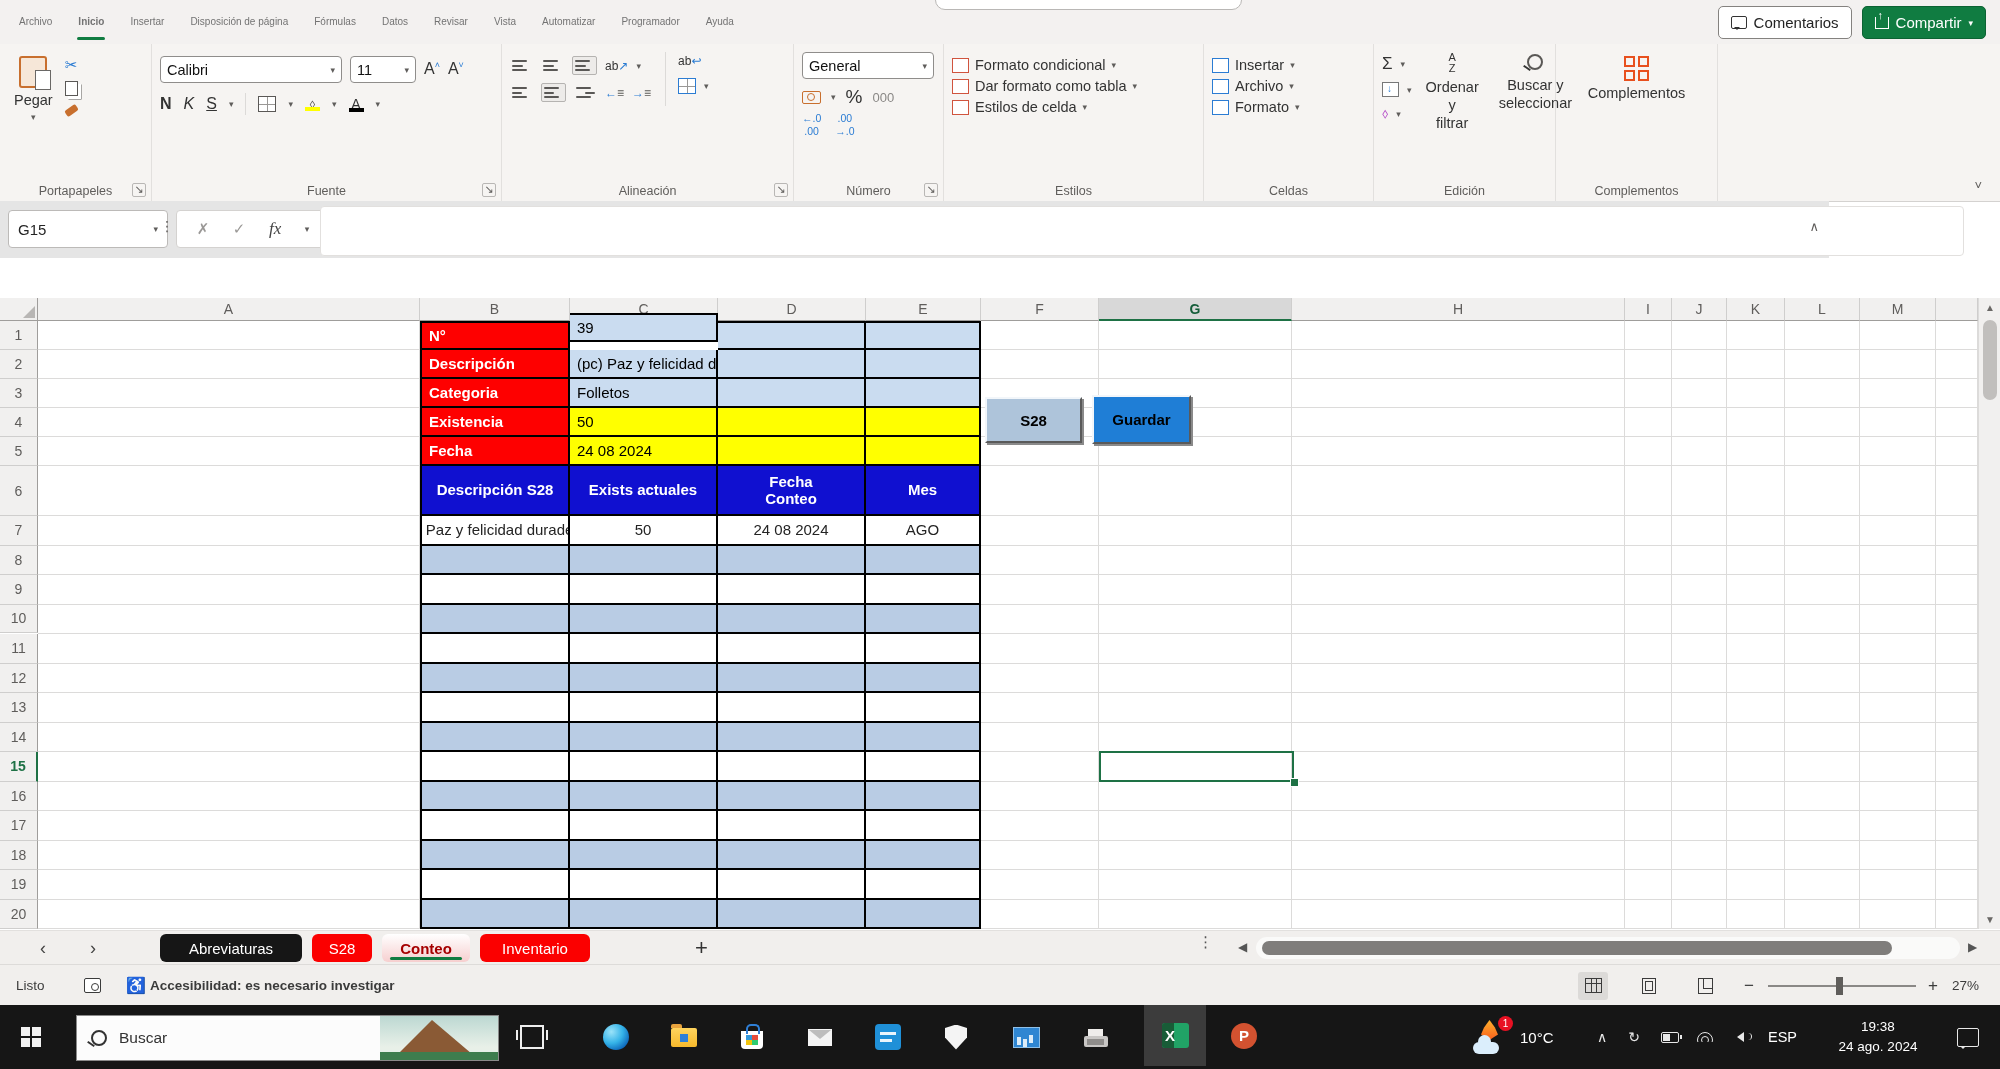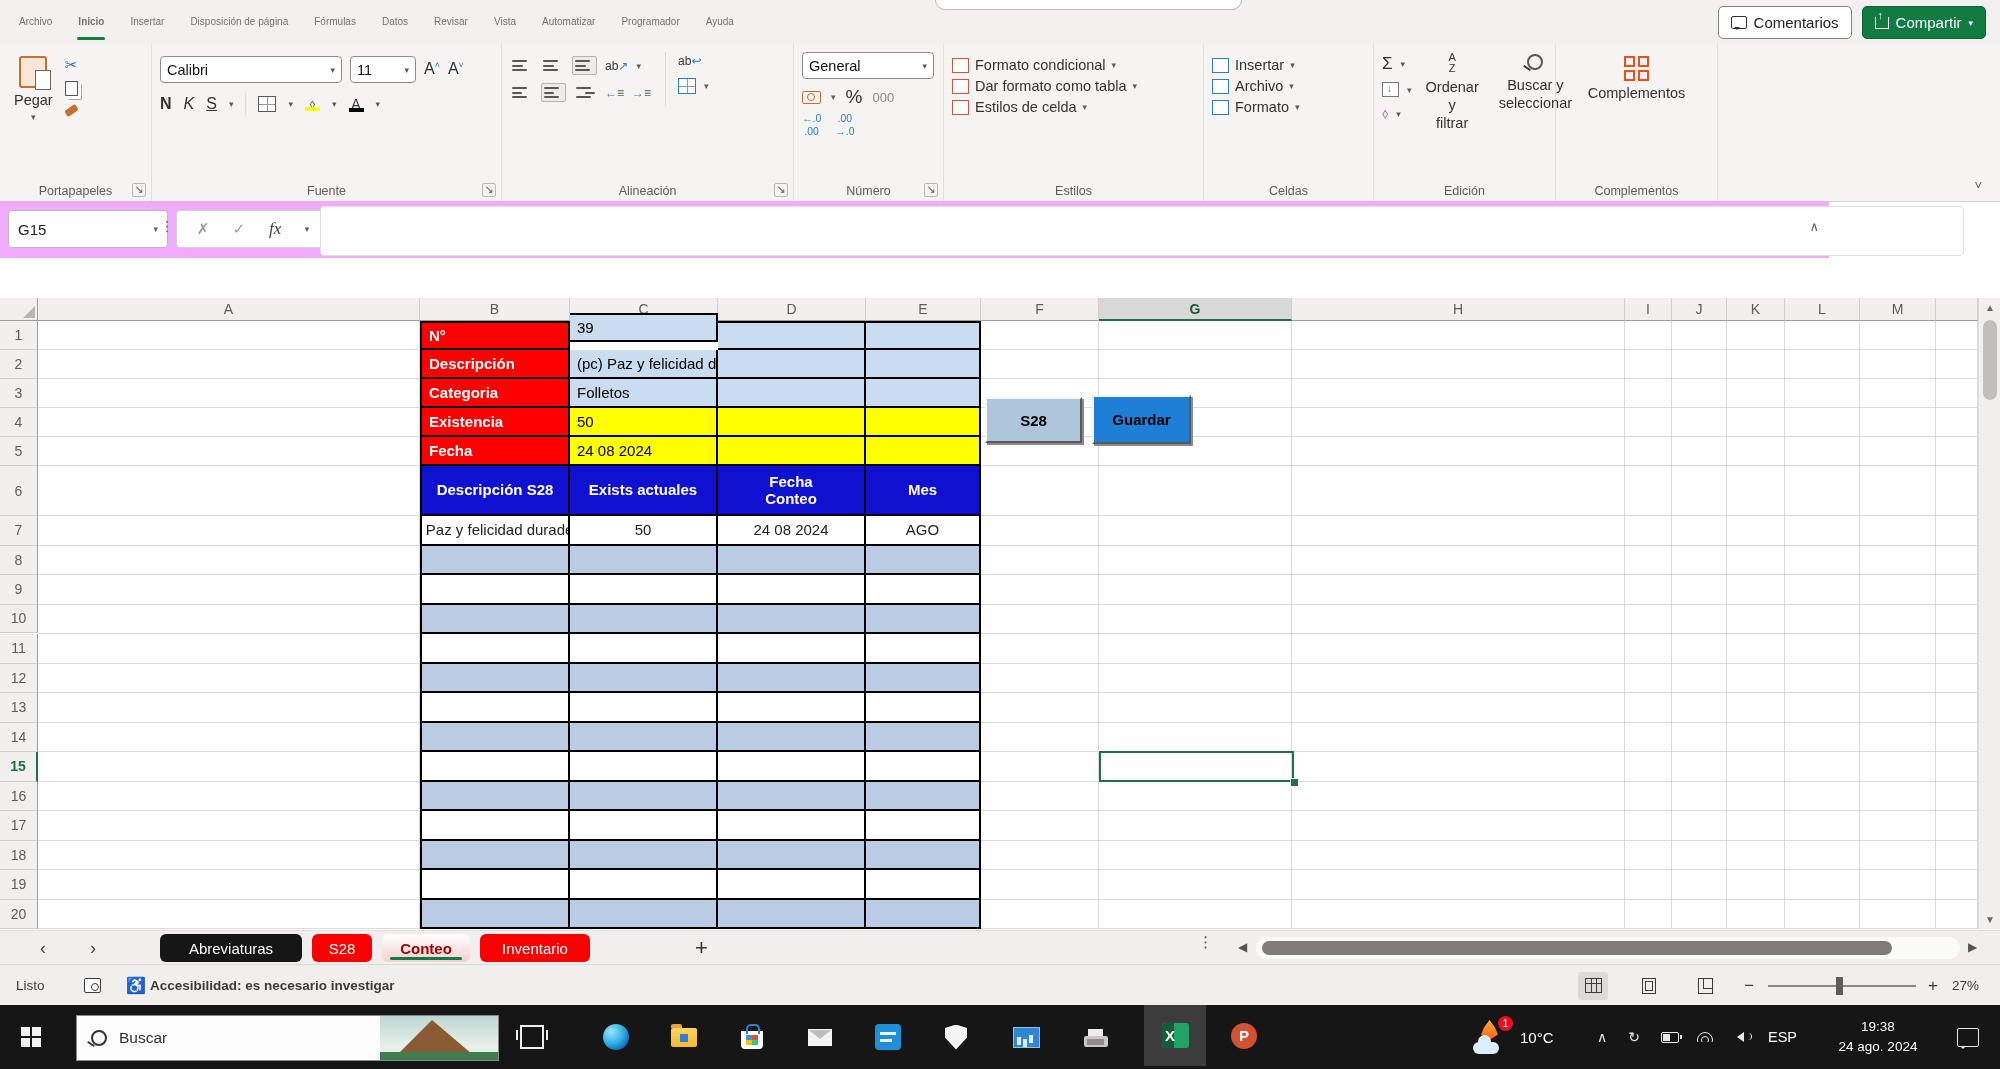--- a/index.html
+++ b/index.html
@@ -46,21 +46,21 @@
   .gridico::before{content:"";position:absolute;left:0;right:0;top:50%;border-top:1px solid #9a9896;}
   .gridico::after{content:"";position:absolute;top:0;bottom:0;left:50%;border-left:1px solid #9a9896;}
   .colorbar{display:inline-block;width:15px;height:4px;margin-top:-3px;}
   .stack{display:flex;flex-direction:column;align-items:center;line-height:1;}
   .ribbon-chevron{position:absolute;right:18px;bottom:8px;color:#5f5d5b;font-size:13px;}
   .txtbtn{display:flex;align-items:center;gap:6px;font-size:14.5px;color:#333;margin:5px 0;}
   .sq{width:15px;height:13px;border:1px solid #777;background:#fff;position:relative;flex:0 0 auto;}
   .twoline{white-space:pre-line;text-align:center;font-size:14.5px;color:#333;line-height:1.25;}
 
   
-  .fbar{position:absolute;left:0;top:201px;width:1829px;height:57px;background:#f0abfc;}
+  .fbar{position:absolute;left:0;top:201px;width:1829px;height:57px;background:#e5e5e5;}
   .namebox{position:absolute;left:8px;top:9px;width:140px;height:36px;background:#fff;border:1px solid #bcbab8;
        border-radius:4px;display:flex;align-items:center;justify-content:space-between;padding:0 9px;font-size:15px;}
   .fdots{position:absolute;left:160px;top:17px;color:#5f5d5b;font-size:14px;letter-spacing:0;}
   .fxbox{position:absolute;left:176px;top:9px;width:136px;height:36px;background:#fff;border:1px solid #d4d2d0;
        border-radius:4px;display:flex;align-items:center;justify-content:space-around;padding:0 8px;color:#9a9896;font-size:15px;}
   .fxi{font-family:"Liberation Serif",serif;font-style:italic;color:#444;font-size:17px;}
   .finput{position:absolute;left:320px;top:5px;width:1642px;height:48px;background:#fff;border:1px solid #e2e0de;border-radius:4px;}
   .fcollapse{position:absolute;right:10px;top:18px;color:#5f5d5b;font-size:13px;}
   .whitegap{position:absolute;left:0;top:258px;width:2000px;height:40px;background:#fff;}
 

